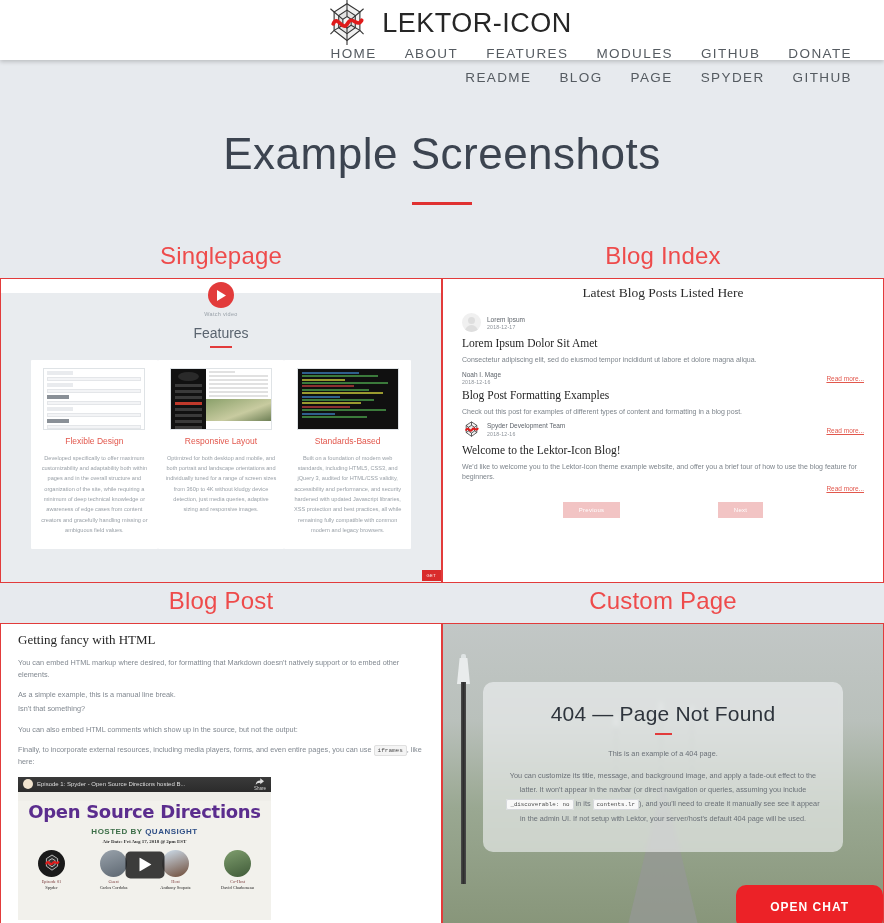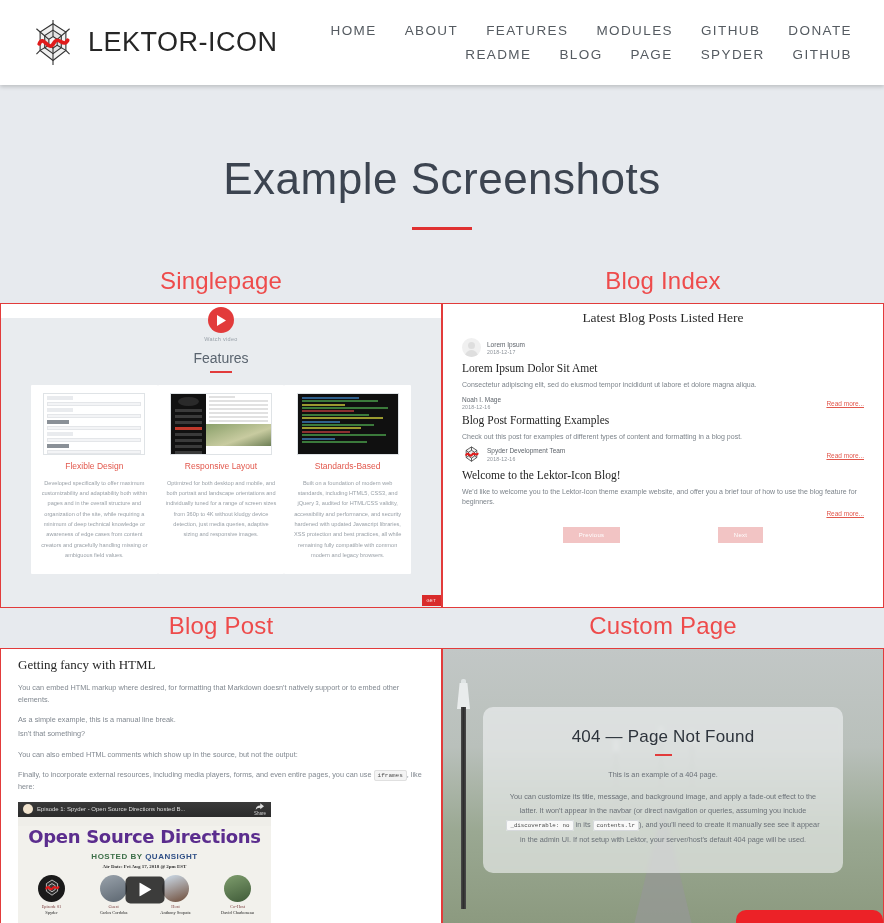--- a/index.html
+++ b/index.html
@@ -5,28 +5,29 @@
   * { box-sizing: border-box; margin: 0; padding: 0; }
   html, body {
     width: 884px; height: 923px;
     font-family: "Liberation Sans", sans-serif;
     background: #e7eaee;
     overflow: hidden;
   }
 
   
   .navbar {
-    height: 85px;
+    height: 60px;
     background: #ffffff;
     display: flex;
     align-items: center;
     padding: 0 18px 0 30px;
     box-shadow: 0 2px 4px rgba(0,0,0,0.18);
     position: relative;
     z-index: 20;
+    flex-direction: column;
   }
   .brand { display: flex; align-items: center; gap: 12px; flex: 0 0 auto; }
   .brand-logo { width: 46px; height: 46px; display: block; }
   .brand-name {
     font-size: 27px; letter-spacing: 0.5px; color: #262626;
     font-weight: 400; font-family: "Liberation Sans", sans-serif;
   }
   .nav-links {
     margin-left: auto;
     display: flex; flex-wrap: wrap; justify-content: flex-end;
@@ -264,21 +265,21 @@
   }
   .cp-far-lamp .p { position:absolute; left:2px; top:12px; width:2px; height:98px; background:#9fa59f;}
   .cp-far-lamp .h { position:absolute; left:0; top:0; width:6px; height:13px; background:#dde2e0;
     clip-path: polygon(25% 0,75% 0,100% 100%,0 100%);}
   .cp-card {
     position: absolute; left: 40px; right: 40px; top: 58px;
     background: rgba(240,242,243,0.62);
     border-radius: 10px; padding: 20px 22px 26px; text-align: center;
     backdrop-filter: blur(2px);
   }
-  .cp-title { font-size: 17px; color: #2e343c; font-weight: 300; letter-spacing:.2px;}
+  .cp-title { font-size: 21px; color: #2e343c; font-weight: 300; letter-spacing:.2px;}
   .cp-rule { width: 17px; height: 1.6px; background: #e23b3b; margin: 7px auto 13px; }
   .cp-lead { font-size: 7.3px; color: #6a7077; line-height: 1.7; margin-bottom: 9px; }
   .cp-body { font-size: 7.3px; color: #6a7077; line-height: 1.95; }
   .cp-code {
     font-family: "Liberation Mono", monospace; font-size: 5.8px;
     background: rgba(255,255,255,.85); border: 0.5px solid #d6d9dc;
     padding: 1px 3px; color: #4b4b4b; border-radius: 2px;
   }
   .cp-chat {
     position: absolute; right: 0; bottom: 0;

